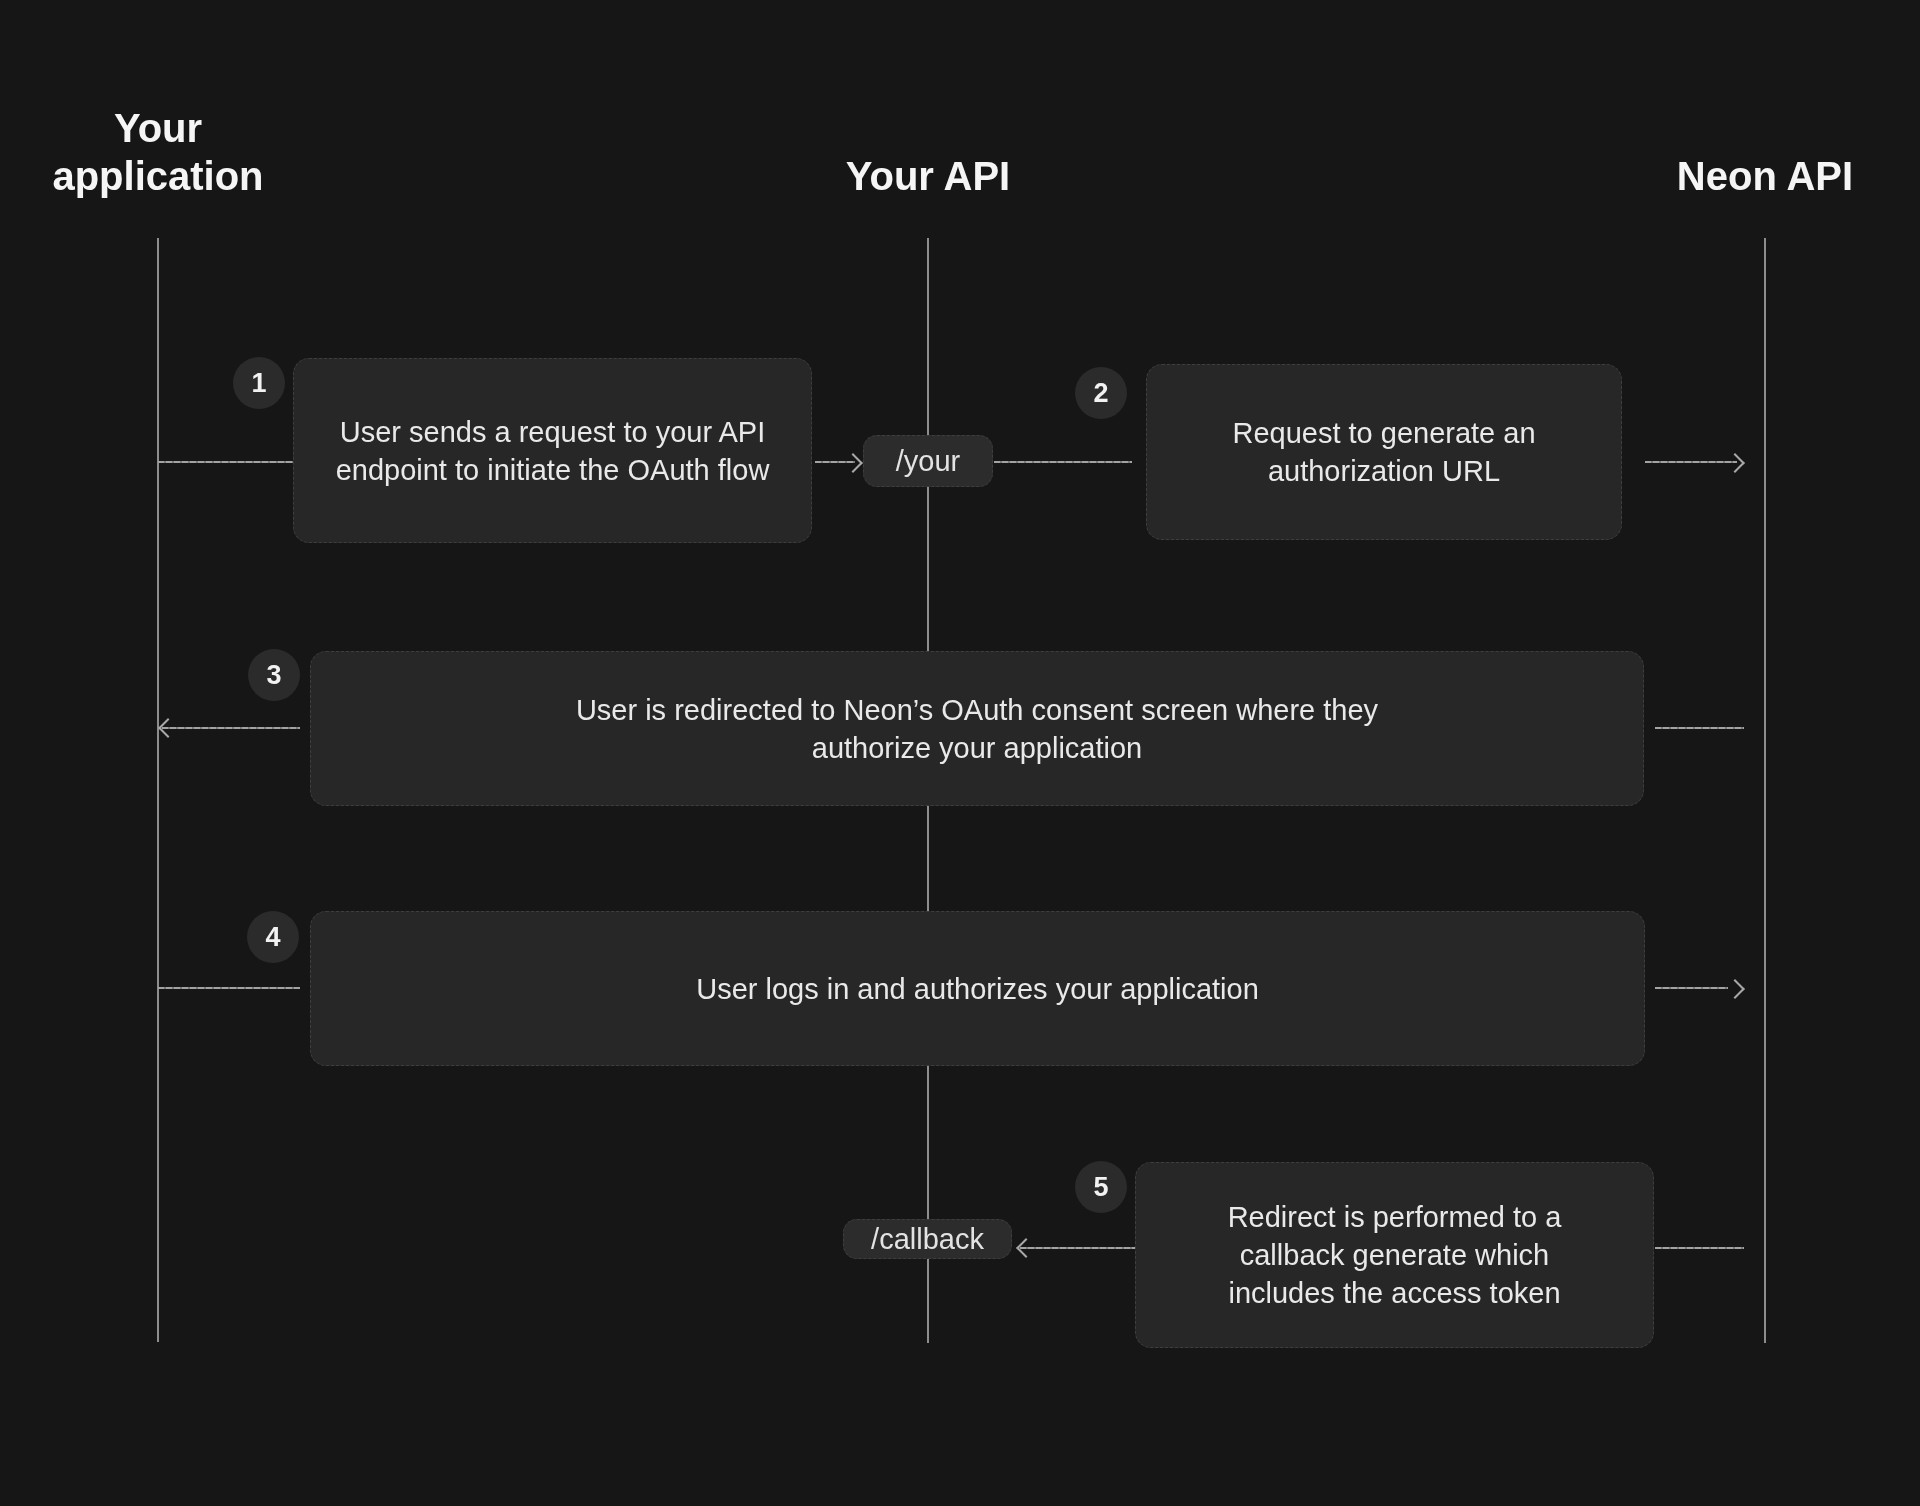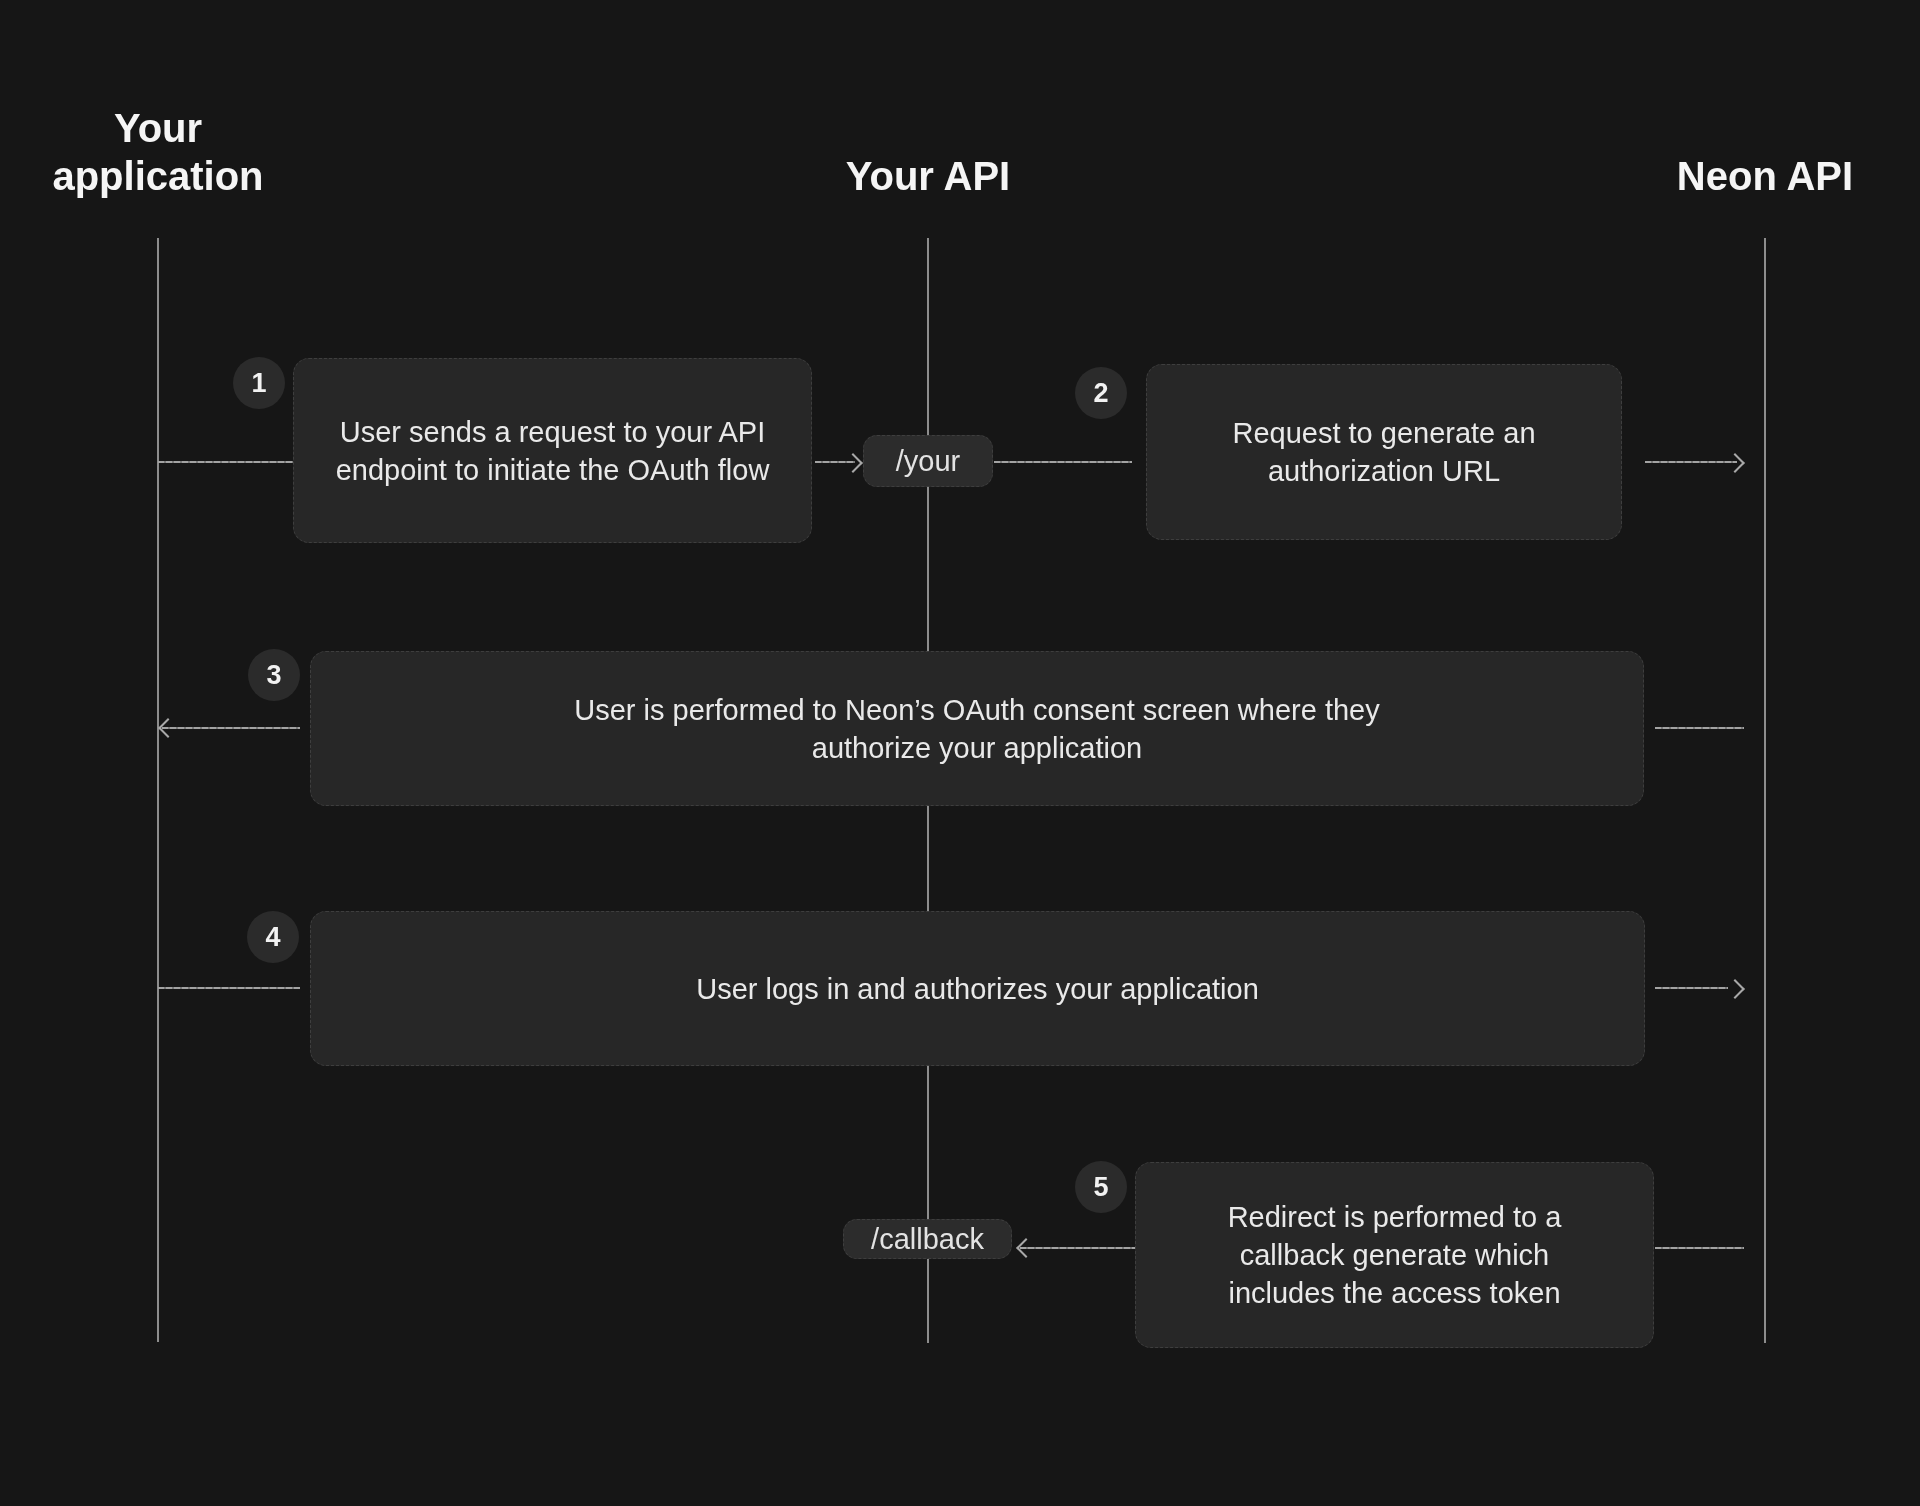--- a/index.html
+++ b/index.html
@@ -109,21 +109,21 @@
   <div class="msgbox" style="left:1146px; top:364px; width:476px; height:176px;">
     <span class="txt" style="max-width:380px;">Request to generate an authorization URL</span>
   </div>
   <div class="hline" style="left:1645px; top:461px; width:92px;"></div>
   <span class="chevron right" style="left:1728px; top:456px;"></span>
 
   <span class="chevron left" style="left:161px; top:721px;"></span>
   <div class="hline" style="left:162px; top:727px; width:138px;"></div>
   <div class="badge" style="left:248px; top:649px;">3</div>
   <div class="msgbox" style="left:310px; top:651px; width:1334px; height:155px;">
-    <span class="txt" style="max-width:900px;">User is performed to Neon’s OAuth consent screen where they authorize your application</span>
+    <span class="txt" style="max-width:900px;">User is redirected to Neon’s OAuth consent screen where they authorize your application</span>
   </div>
   <div class="hline" style="left:1655px; top:727px; width:89px;"></div>
 
   <div class="hline" style="left:158px; top:987px; width:142px;"></div>
   <div class="badge" style="left:247px; top:911px;">4</div>
   <div class="msgbox" style="left:310px; top:911px; width:1335px; height:155px;">
     <span class="txt" style="max-width:1200px;">User logs in and authorizes your application</span>
   </div>
   <div class="hline" style="left:1655px; top:987px; width:73px;"></div>
   <span class="chevron right" style="left:1728px; top:982px;"></span>

